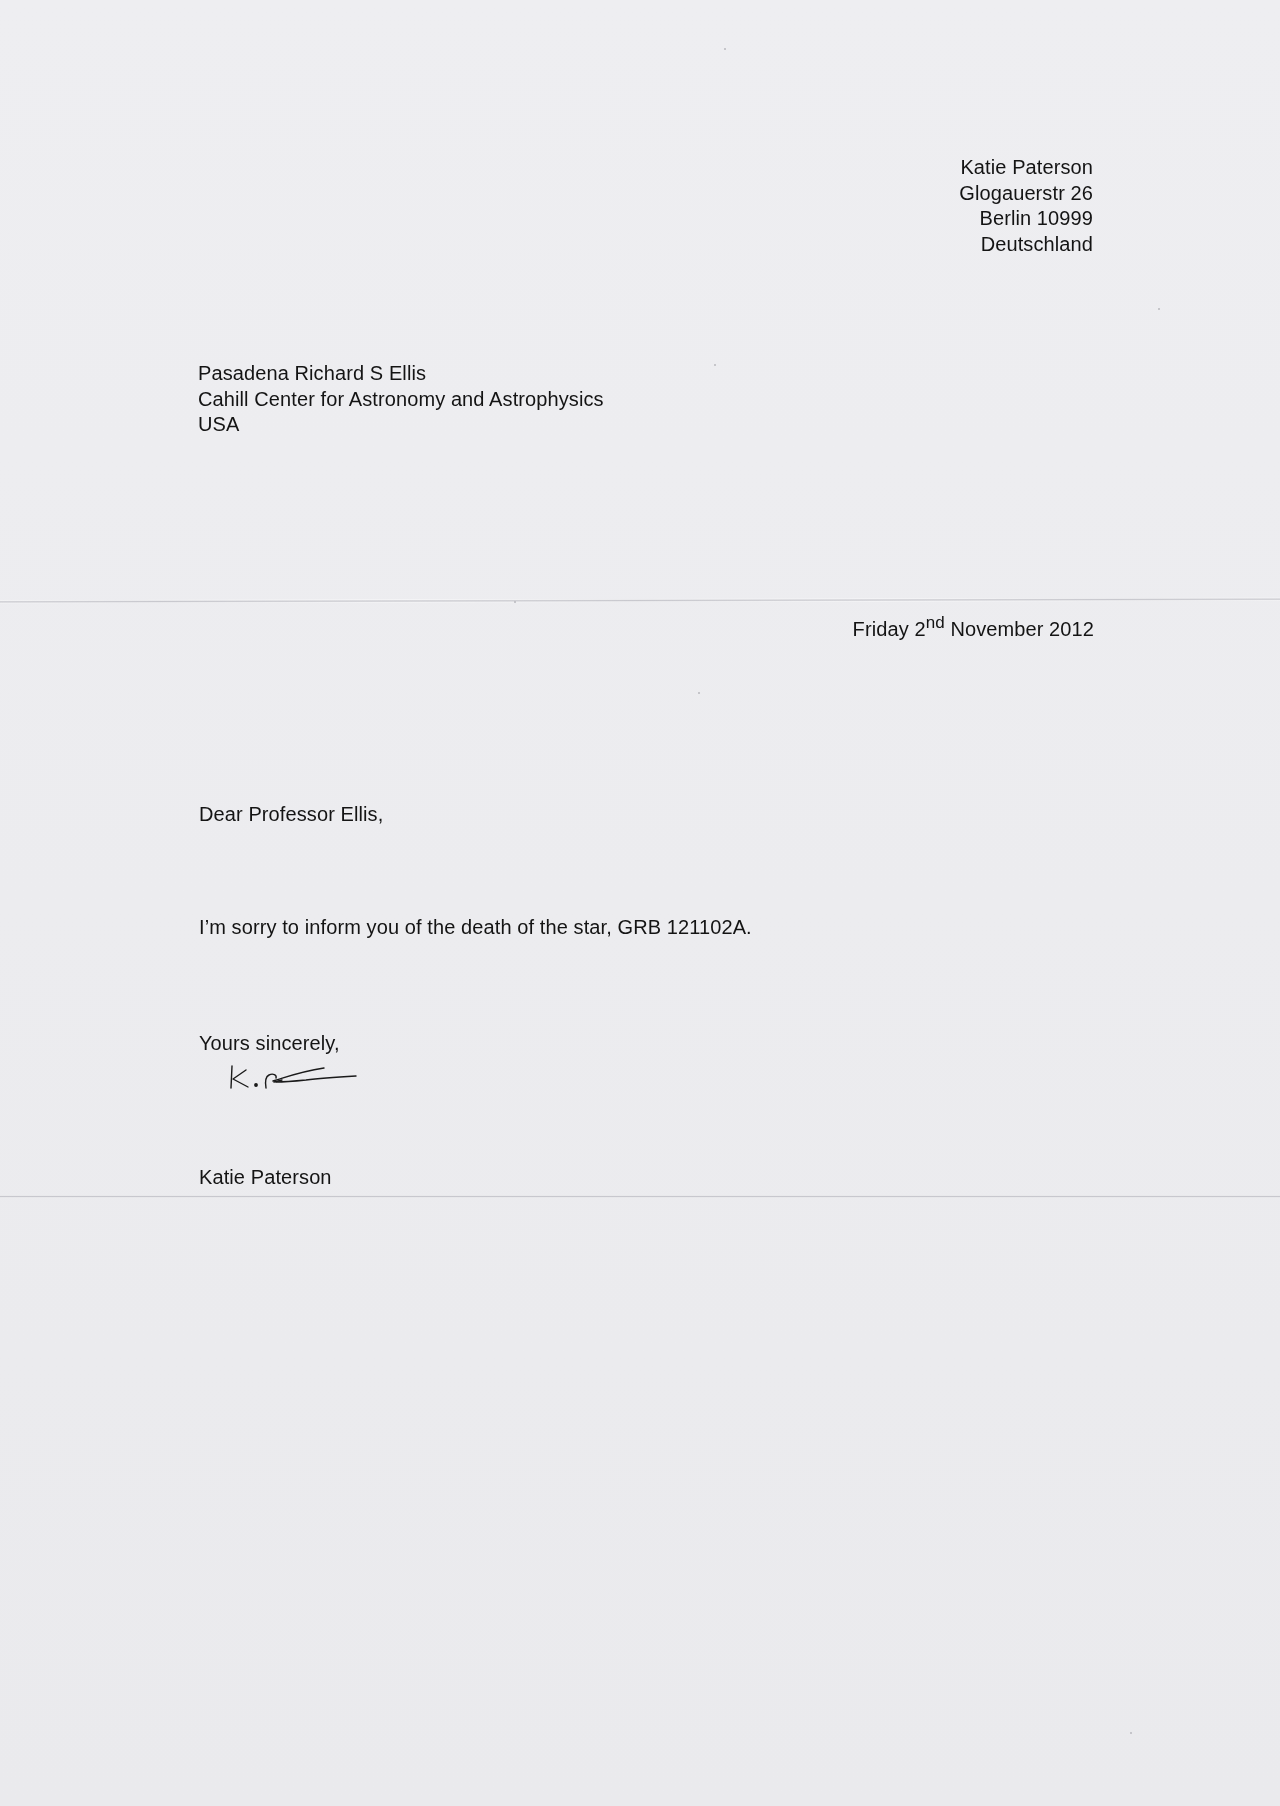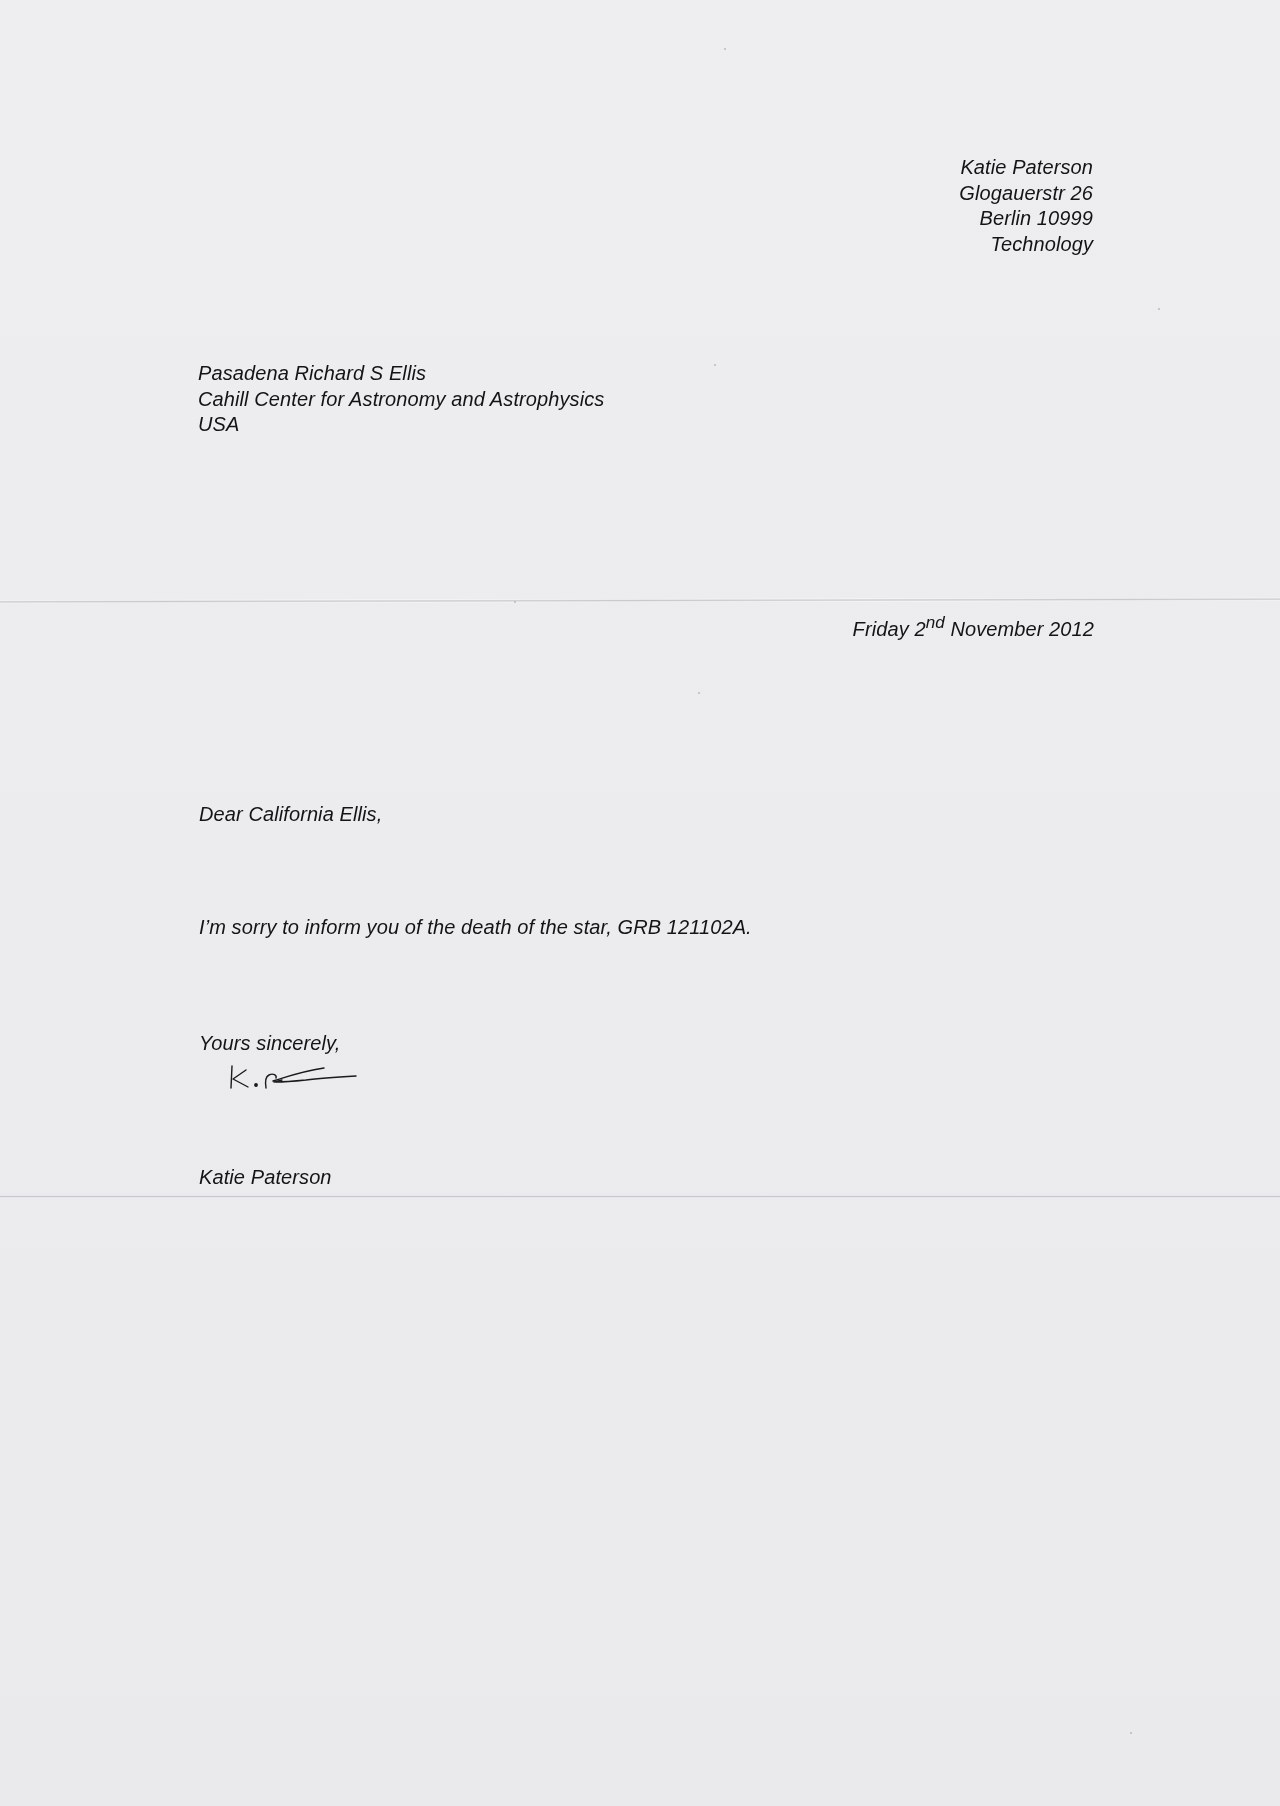--- a/index.html
+++ b/index.html
@@ -4,21 +4,21 @@
   <style>
     html, body { margin: 0; padding: 0; }
     body {
       width: 1280px; height: 1806px;
       background: #ededf0;
       position: relative; overflow: hidden;
       font-family: "Liberation Sans", sans-serif;
       color: #141414;
     }
     .page { position: absolute; left: 0; top: 0; width: 1280px; height: 1806px;
-      background: linear-gradient(180deg, #eeeef1 0%, #ececef 50%, #eaeaed 100%); font-style: italic; }
+      background: linear-gradient(180deg, #eeeef1 0%, #ececef 50%, #eaeaed 100%); }
     .fold { position: absolute; left: 0; width: 1280px; height: 3px;
       background: linear-gradient(180deg, rgba(255,255,255,0.7), rgba(170,170,178,0.55), rgba(255,255,255,0.6)); }
     .fold1 { top: 599px; transform: rotate(-0.12deg); }
     .fold2 { top: 1195px; }
     .txt { position: absolute; font-size: 20px; line-height: 25.5px; letter-spacing: 0.1px; white-space: nowrap; }
     .sender { right: 187px; top: 155px; text-align: right; }
     .recipient { left: 198px; top: 361px; }
     .date { right: 186px; top: 617px; }
     .date sup { font-size: 17px; vertical-align: 0; position: relative; top: -8px; }
     .salutation { left: 199px; top: 802px; }
@@ -40,32 +40,32 @@
   <div class="speck" style="left:714px;top:364px"></div>
   <div class="speck" style="left:698px;top:692px"></div>
   <div class="speck" style="left:1158px;top:308px"></div>
   <div class="speck" style="left:514px;top:601px"></div>
   <div class="speck" style="left:1130px;top:1732px"></div>
 
   <div class="txt sender">
     <span class="line">Katie Paterson</span>
     <span class="line">Glogauerstr 26</span>
     <span class="line">Berlin 10999</span>
-    <span class="line">Technology</span>
+    <span class="line">Deutschland</span>
   </div>
 
   <div class="txt recipient">
     <span class="line">Pasadena Richard S Ellis</span>
     <span class="line">Cahill Center for Astronomy and Astrophysics</span>
     <span class="line">USA</span>
   </div>
 
   <div class="txt date"><span>Friday 2</span><sup>nd</sup><span> November 2012</span></div>
 
-  <div class="txt salutation">Dear California Ellis,</div>
+  <div class="txt salutation">Dear Professor Ellis,</div>
   <div class="txt body">I’m sorry to inform you of the death of the star, GRB 121102A.</div>
   <div class="txt closing">Yours sincerely,</div>
 
   <svg class="signature" viewBox="0 0 150 36">
     <g fill="none" stroke="#1a1a1a" stroke-width="1.4" stroke-linecap="round" stroke-linejoin="round">
       <path d="M6 6 L5 28"></path>
       <path d="M20 10 L7 19 L22 27"></path>
       <circle cx="30" cy="25" r="1.2" fill="#1a1a1a"></circle>
       <path d="M40 28 C39 22 39 17 43 15 C47 13 51 15 50 18"></path>
       <path d="M47 21 C58 18 72 12 98 8"></path>

